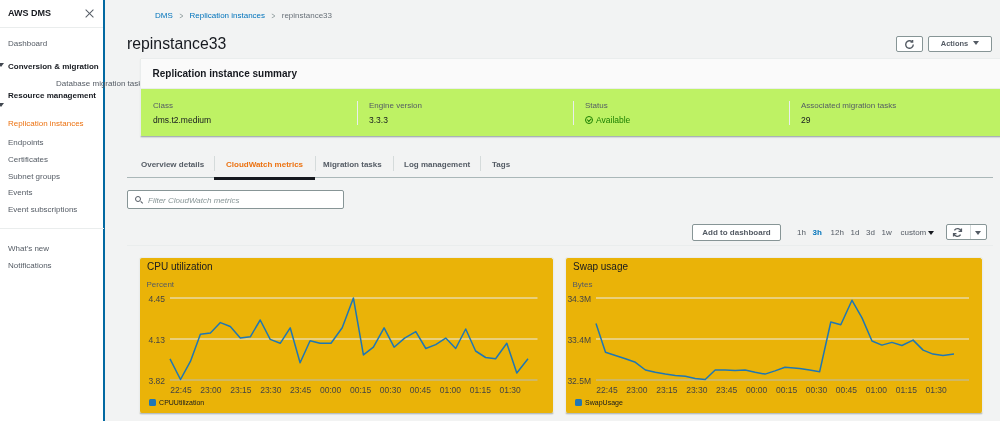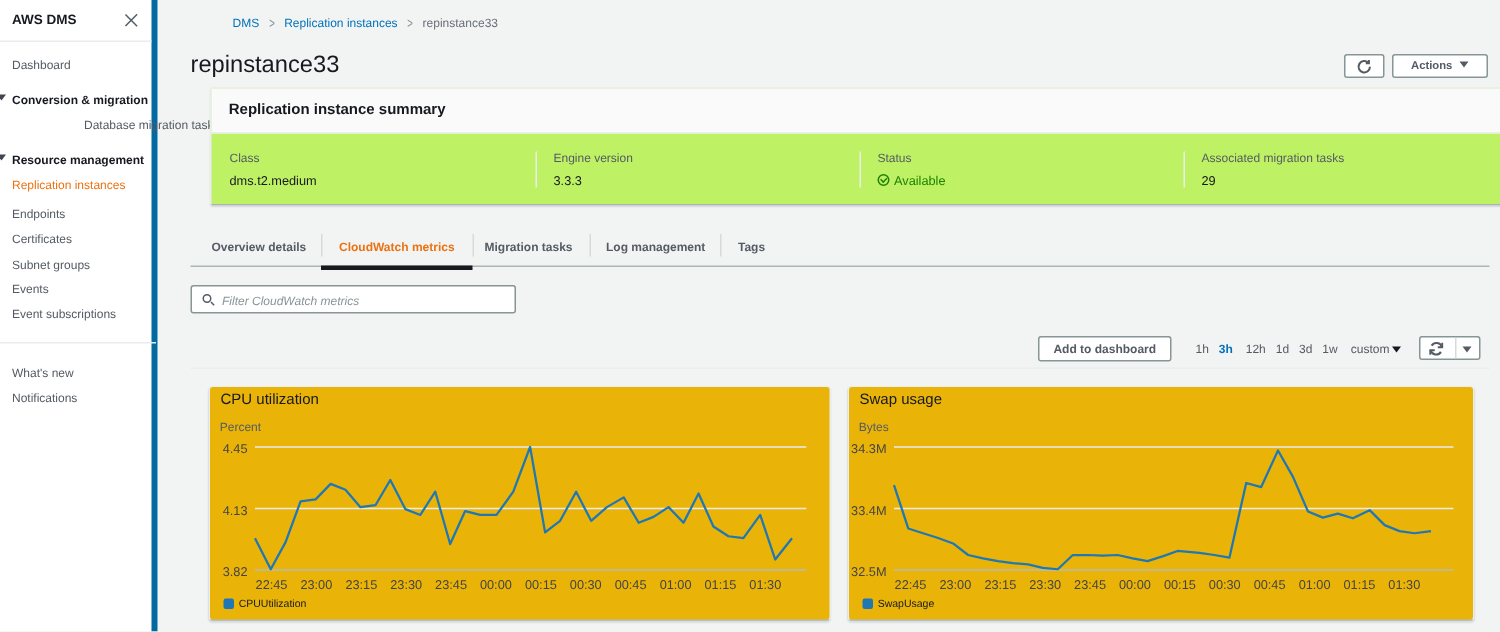--- a/index.html
+++ b/index.html
@@ -1,20 +1,20 @@
 <!DOCTYPE html>
 <html><head>
 <meta charset="utf-8">
 <style>
 * { margin:0; padding:0; box-sizing:border-box; }
 html,body { width:1000px; height:421px; overflow:hidden; }
 body { font-family:"Liberation Sans", sans-serif; background:#f2f3f3; position:relative; color:#16191f; }
 
 
-.sidebar { position:absolute; left:0; top:0; width:105px; height:421px; background:#fff; border-right:4px solid #0369a1; }
+.sidebar { position:absolute; left:0; top:0; width:105px; height:421px; background:#fff; border-right:2px solid #0369a1; }
 .sb-head { position:absolute; left:0; top:0; width:100%; height:28px; border-bottom:1px solid #eaeded; }
 .sb-title { position:absolute; left:8px; top:8px; font-size:9px; font-weight:bold; color:#16191f; }
 .sb-x { position:absolute; right:9px; top:9px; width:9px; height:9px; }
 .sb-x:before, .sb-x:after { content:""; position:absolute; left:4px; top:-1px; width:1.2px; height:11px; background:#545b64; }
 .sb-x:before { transform:rotate(45deg); }
 .sb-x:after { transform:rotate(-45deg); }
 .sb-item { position:absolute; left:8px; font-size:8px; color:#545b64; white-space:nowrap; line-height:9px; }
 .sb-sec { font-weight:bold; color:#16191f; }
 .sb-tri { position:absolute; left:-2px; width:0; height:0; border-left:3px solid transparent; border-right:3px solid transparent; border-top:4px solid #414750; }
 .sb-active { color:#ec7211; }
@@ -82,21 +82,21 @@
 <div class="sidebar">
   <div class="sb-head">
       <span class="sb-title">AWS DMS</span>
       <span class="sb-x"></span>
     </div>
   <div class="sb-item" style="top:39px;">Dashboard</div>
   <div class="sb-tri" style="top:63px;"></div>
   <div class="sb-item sb-sec" style="top:62px;">Conversion &amp; migration</div>
   <div class="sb-item" style="top:79px;padding-left:48px;">Database migration tasks</div>
   <div class="sb-tri" style="top:103px;"></div>
-  <div class="sb-item sb-sec" style="top:102px;">Resource management</div>
+  <div class="sb-item sb-sec" style="top:91px;">Resource management</div>
   <div class="sb-item sb-active" style="top:119px;">Replication instances</div>
   <div class="sb-item" style="top:138px;">Endpoints</div>
   <div class="sb-item" style="top:155px;">Certificates</div>
   <div class="sb-item" style="top:171.5px;">Subnet groups</div>
   <div class="sb-item" style="top:187.5px;">Events</div>
   <div class="sb-item" style="top:204.5px;">Event subscriptions</div>
   <div class="sb-div" style="top:228px;"></div>
   <div class="sb-item" style="top:244px;">What's new</div>
   <div class="sb-item" style="top:260.5px;">Notifications</div>
 </div>

